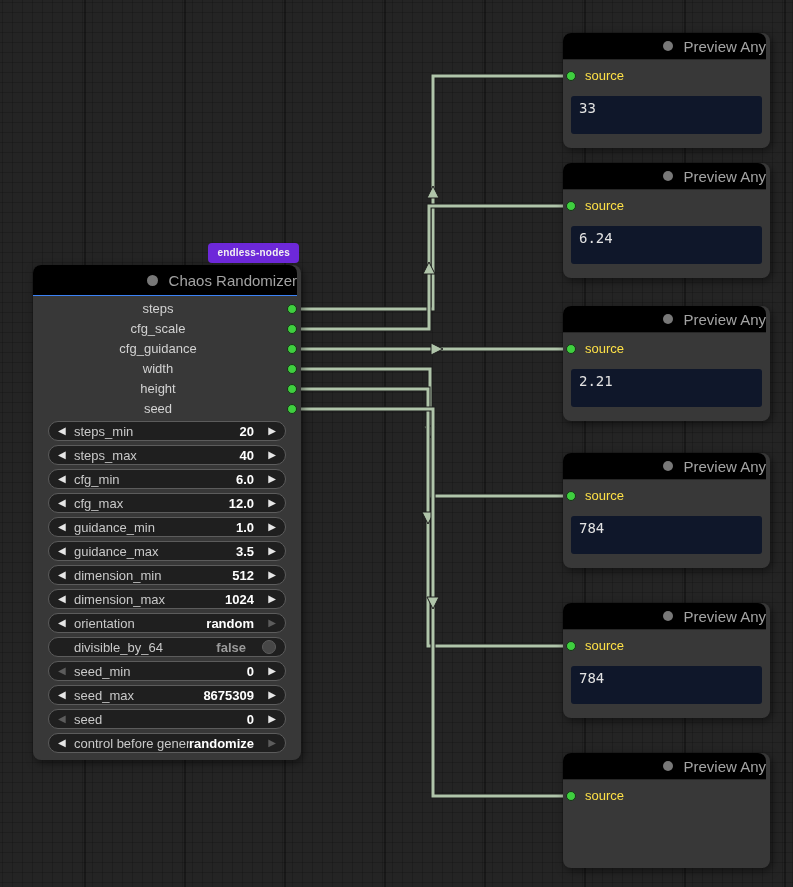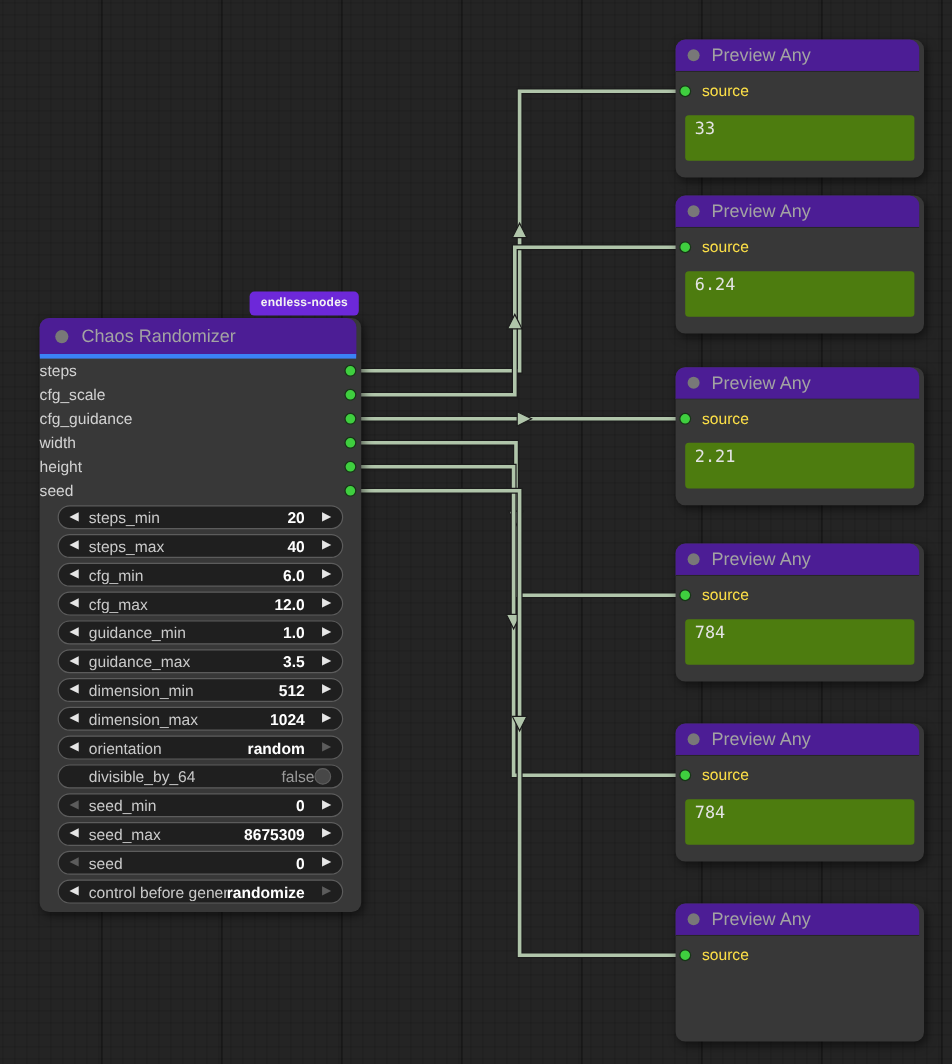--- a/index.html
+++ b/index.html
@@ -14,60 +14,60 @@
     background-size:10px 10px,10px 10px,100px 100px;
     background-position:0 2px,2px 0,84px 0;
   }
   #wires{position:absolute;left:0;top:0;z-index:1;}
   .wire-under{fill:none;stroke:#1c1c1c;stroke-width:5;}
   .wire{fill:none;stroke:#b0c5aa;stroke-width:3;}
   .wire-arrow{fill:#b0c5aa;stroke:#1c1c1c;stroke-width:1;}
 
   .node{position:absolute;z-index:2;background:#383838;border-radius:8px;
     box-shadow:2px 3px 8px rgba(0,0,0,.5);}
-  .titlebar{position:absolute;left:0;top:0;right:4px;background:#4c1d95;
-    border-radius:8px 8px 0 0;display:flex;align-items:center;}
+  .titlebar{position:absolute;left:0;top:0;right:4px;background:#000000;
+    border-radius:8px 8px 0 0;display:flex;align-items:center;justify-content:flex-end;}
   .title-dot{width:11px;height:11px;border-radius:50%;background:#787878;flex:0 0 auto;}
   .title-text{color:#a3a3a3;font-size:15px;white-space:nowrap;}
 
   
   #chaos{left:33px;top:265px;width:268px;height:495px;}
-  #chaos .titlebar{height:30px;padding-left:13px;gap:11px;border-bottom:4px solid #3b82f6;}
+  #chaos .titlebar{height:30px;padding-left:13px;gap:11px;border-bottom:1px solid #3b82f6;}
   .outputs{position:absolute;left:0;right:0;top:34px;}
-  .out-row{position:relative;height:20px;line-height:20px;text-align:left;}
+  .out-row{position:relative;height:20px;line-height:20px;text-align:center;}
   .out-label{color:#d2d2d2;font-size:13px;padding-right:18px;display:block;}
   .slot-dot{position:absolute;width:10px;height:10px;border-radius:50%;
     background:#3fcf3f;border:1px solid #173417;box-sizing:border-box;}
   .out-row .slot-dot{right:4px;top:5px;}
   .widgets{position:absolute;left:15px;right:15px;top:156px;}
   .widget{height:20px;margin-bottom:4px;background:#1f1f1f;border:1px solid #5c5c5c;
     border-radius:11px;display:flex;align-items:center;box-sizing:border-box;
     padding:0 9px;font-size:13px;}
   .arr{color:#e6e6e6;font-size:10px;width:14px;flex:0 0 auto;line-height:20px;}
   .arr.left{text-align:left;}
   .arr.right{text-align:right;}
   .arr.dim{color:#5c5c5c;}
   .wlabel{color:#c9c9c9;flex:1 1 auto;padding-left:2px;white-space:nowrap;overflow:hidden;}
   .wvalue{color:#ffffff;font-weight:bold;padding-right:8px;white-space:nowrap;}
   .widget.toggle .wlabel{padding-left:16px;}
-  .widget.toggle .wvalue{color:#9a9a9a;font-weight:normal;padding-right:0;}
+  .widget.toggle .wvalue{color:#9a9a9a;font-weight:bold;padding-right:16px;}
   .toggle-knob{width:14px;height:14px;border-radius:50%;background:#474747;
     border:1px solid #5c5c5c;box-sizing:border-box;flex:0 0 auto;}
 
   .badge{position:absolute;top:-22px;right:2px;height:20px;line-height:20px;
     background:#6d28d9;border-radius:4px;padding:0 9px;color:#f2f2f2;
     font-size:10px;font-weight:bold;letter-spacing:.2px;}
 
   
   .preview{left:563px;width:207px;height:115px;}
   .preview .titlebar{height:26px;padding-left:10px;gap:10px;border-bottom:1px solid #272727;}
   .preview .title-dot{width:10px;height:10px;}
   .pv-dot{left:3px;top:38px;}
   .pv-source{position:absolute;left:22px;top:36px;color:#fde047;font-size:13px;line-height:14px;}
-  .pv-box{position:absolute;left:8px;right:8px;top:63px;height:38px;background:#4d7c0f;
+  .pv-box{position:absolute;left:8px;right:8px;top:63px;height:38px;background:#0f172a;
     border-radius:3px;box-sizing:border-box;padding:4px 8px;
     font-family:"DejaVu Sans Mono",monospace;font-size:14px;color:#e3e3e3;}
 </style>
 </head>
 <body>
 
 <svg id="wires" width="793" height="887">
   <g>
     <path class="wire-under" d="M292 309 H433 V76 H570"></path>
     <path class="wire" d="M292 309 H433 V76 H570"></path>

